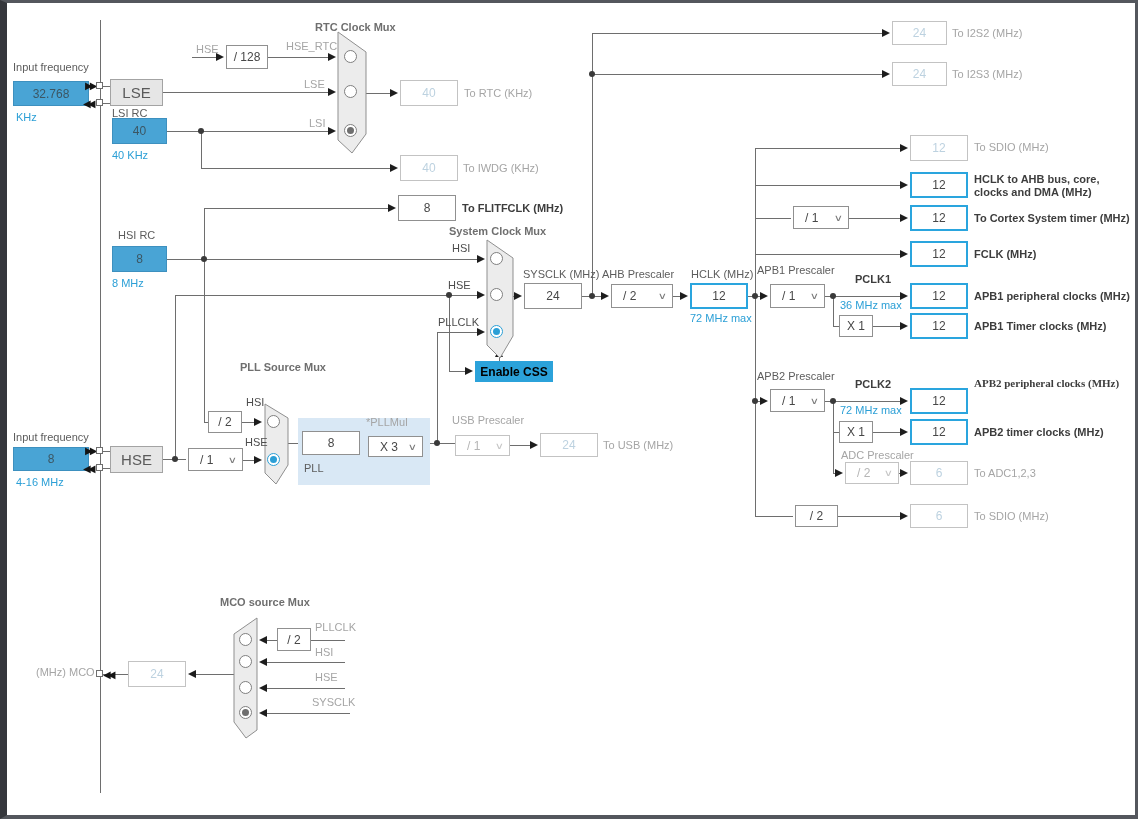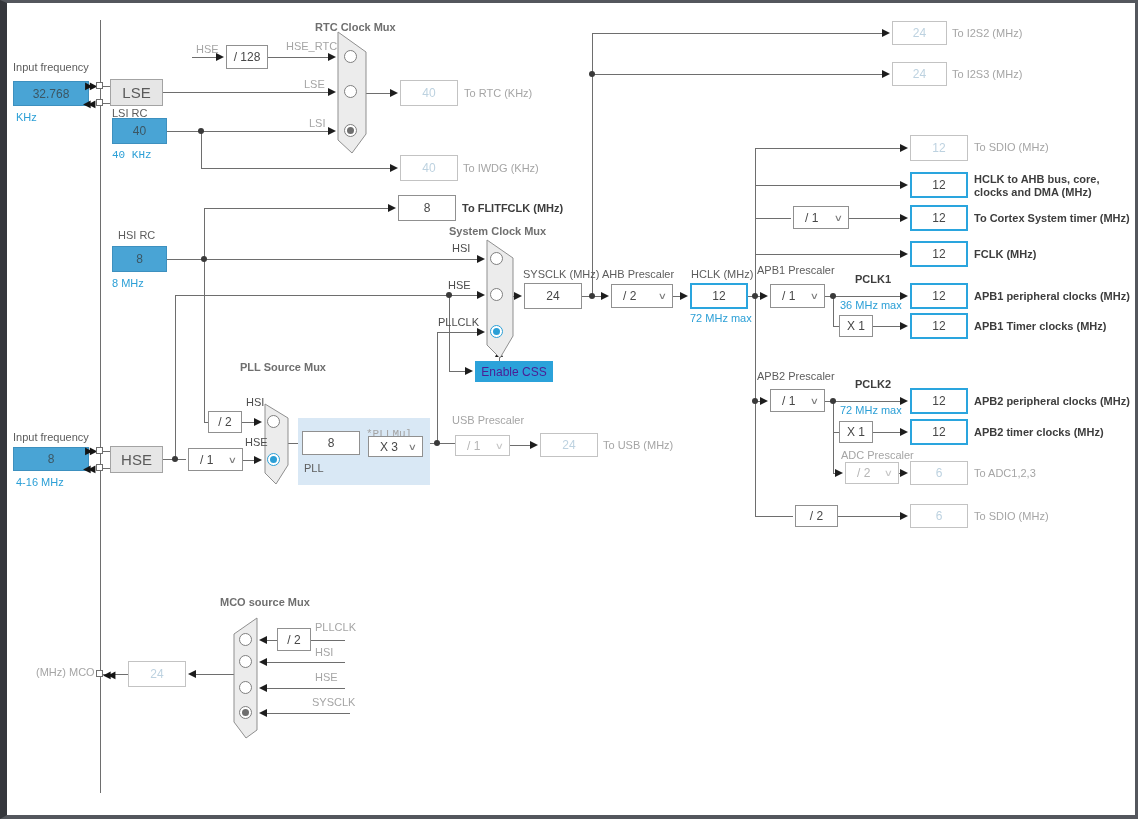--- a/index.html
+++ b/index.html
@@ -11,21 +11,21 @@
   .b{position:absolute;box-sizing:border-box;display:flex;align-items:center;justify-content:center;
      font-size:12px;color:#474747;background:#fff;border:1px solid #909090;white-space:nowrap;}
   .src{background:#49a4d5;border-color:#3d90bf;color:#3c5663;}
   .osc{background:#e6e6e6;border-color:#a3a3a3;color:#5a5a5a;font-size:15px;}
   .act{border:2px solid #2aa5de;}
   .dis{border-color:#c3c3c3;color:#bdd2e0;}
   .dd{justify-content:flex-start;padding-left:11px;}
   .dd .chev{margin-left:auto;margin-right:6px;color:#7a7a7a;font-size:9px;transform:scaleX(1.4);}
   .dd.dis{color:#b5b5b5;}
   .dd.dis .chev{color:#c6c6c6;}
-  .css-btn{background:#2ba2da;border:1px solid #2ba2da;color:#4c1d95;font-size:12px;cursor:pointer;}
+  .css-btn{background:#2ba2da;border:1px solid #2ba2da;color:#000000;font-size:12px;cursor:pointer;font-weight:bold;}
   .lbl{position:absolute;font-size:11px;color:#5c5c5c;white-space:nowrap;line-height:12px;}
   .g{color:#a5a5a5;}
   .bl{color:#2b9fd6;}
   .bd{color:#3d3d3d;font-weight:bold;}
   .mt{color:#6f6f6f;font-weight:bold;}
   .sig{color:#4c4c4c;}
   .radio{position:absolute;width:13px;height:13px;border-radius:50%;background:#fff;
          border:1px solid #7f7f7f;box-sizing:border-box;cursor:pointer;}
   .radio.sel::after{content:"";position:absolute;left:2px;top:2px;right:2px;bottom:2px;
          border-radius:50%;background:#6f6f6f;}
@@ -129,21 +129,21 @@
   <div class="lbl" style="left:13px;top:61px;">Input frequency</div>
   <div class="b src" style="left:13px;top:81px;width:76px;height:25px;">32.768</div>
   <div class="lbl bl" style="left:16px;top:111px;">KHz</div>
   <span class="da" style="left:85px;top:81px;">▶▶</span>
   <span class="da" style="left:83px;top:99px;">◀◀</span>
   <div class="pin" style="left:96px;top:82px;"></div>
   <div class="pin" style="left:96px;top:99px;"></div>
   <div class="b osc" style="left:110px;top:79px;width:53px;height:27px;">LSE</div>
   <div class="lbl" style="left:112px;top:107px;">LSI RC</div>
   <div class="b src" style="left:112px;top:118px;width:55px;height:26px;">40</div>
-  <div class="lbl bl" style="left:112px;top:149px;font-family:Liberation Mono, monospace;">40 KHz</div>
+  <div class="lbl bl" style="left:112px;top:149px;">40 KHz</div>
 
   <div class="lbl g" style="left:196px;top:43px;">HSE</div>
   <div class="b" style="left:226px;top:45px;width:42px;height:24px;">/ 128</div>
   <div class="lbl g" style="left:286px;top:40px;">HSE_RTC</div>
   <div class="lbl g" style="left:304px;top:78px;">LSE</div>
   <div class="lbl g" style="left:309px;top:117px;">LSI</div>
   <div class="lbl mt" style="left:315px;top:21px;">RTC Clock Mux</div>
   <div class="radio" style="left:344px;top:50px;"></div>
   <div class="radio" style="left:344px;top:85px;"></div>
   <div class="radio sel" style="left:344px;top:124px;"></div>
@@ -211,21 +211,21 @@
   <div class="lbl bd" style="left:974px;top:320px;">APB1 Timer clocks (MHz)</div>
 
   <div class="lbl" style="left:757px;top:370px;">APB2 Prescaler</div>
   <div class="b dd" style="left:770px;top:389px;width:55px;height:23px;">
       <span>/ 1</span>
       <span class="chev">∨</span>
     </div>
   <div class="lbl bd" style="left:855px;top:378px;">PCLK2</div>
   <div class="lbl bl" style="left:840px;top:404px;">72 MHz max</div>
   <div class="b act" style="left:910px;top:388px;width:58px;height:26px;">12</div>
-  <div class="lbl bd" style="left:974px;top:395px;">APB2 peripheral clocks (MHz)</div>
+  <div class="lbl bd" style="left:974px;top:377px;font-family:Liberation Serif, serif;">APB2 peripheral clocks (MHz)</div>
   <div class="b" style="left:839px;top:421px;width:34px;height:22px;">X 1</div>
   <div class="b act" style="left:910px;top:419px;width:58px;height:26px;">12</div>
   <div class="lbl bd" style="left:974px;top:426px;">APB2 timer clocks (MHz)</div>
   <div class="lbl g" style="left:841px;top:449px;">ADC Prescaler</div>
   <div class="b dd dis" style="left:845px;top:462px;width:54px;height:22px;">
       <span>/ 2</span>
       <span class="chev">∨</span>
     </div>
   <div class="b dis" style="left:910px;top:461px;width:58px;height:24px;">6</div>
   <div class="lbl g" style="left:974px;top:467px;">To ADC1,2,3</div>
@@ -234,21 +234,21 @@
   <div class="lbl g" style="left:974px;top:510px;">To SDIO (MHz)</div>
 
   <div class="lbl mt" style="left:240px;top:361px;">PLL Source Mux</div>
   <div class="b" style="left:208px;top:411px;width:34px;height:22px;">/ 2</div>
   <div class="lbl sig" style="left:246px;top:396px;">HSI</div>
   <div class="lbl sig" style="left:245px;top:436px;">HSE</div>
   <div class="radio" style="left:267px;top:415px;"></div>
   <div class="radio bsel" style="left:267px;top:453px;"></div>
   <div class="pllbg"></div>
   <div class="b" style="left:302px;top:431px;width:58px;height:24px;">8</div>
-  <div class="lbl g" style="left:366px;top:428px;font-family:Liberation Mono, monospace;">*PLLMul</div>
+  <div class="lbl g" style="left:366px;top:416px;">*PLLMul</div>
   <div class="b dd" style="left:368px;top:436px;width:55px;height:21px;">
       <span>X 3</span>
       <span class="chev">∨</span>
     </div>
   <div class="lbl" style="left:304px;top:462px;">PLL</div>
 
   <div class="lbl g" style="left:452px;top:414px;">USB Prescaler</div>
   <div class="b dd dis" style="left:455px;top:435px;width:55px;height:21px;">
       <span>/ 1</span>
       <span class="chev">∨</span>

